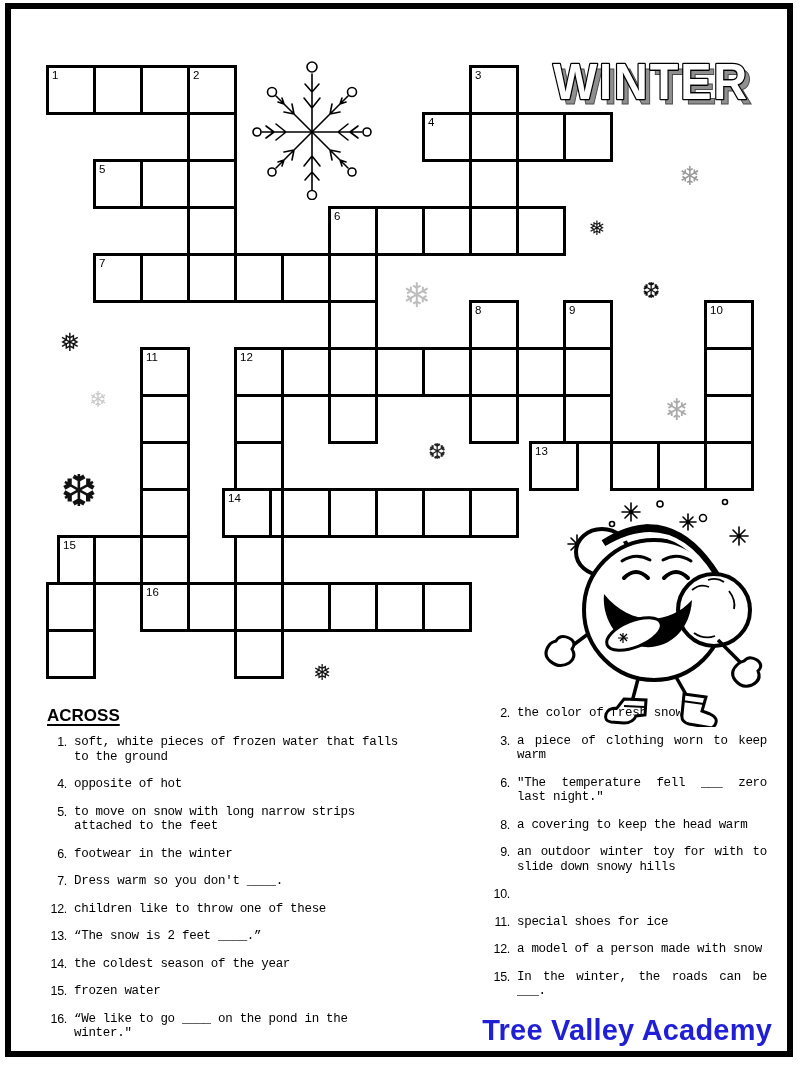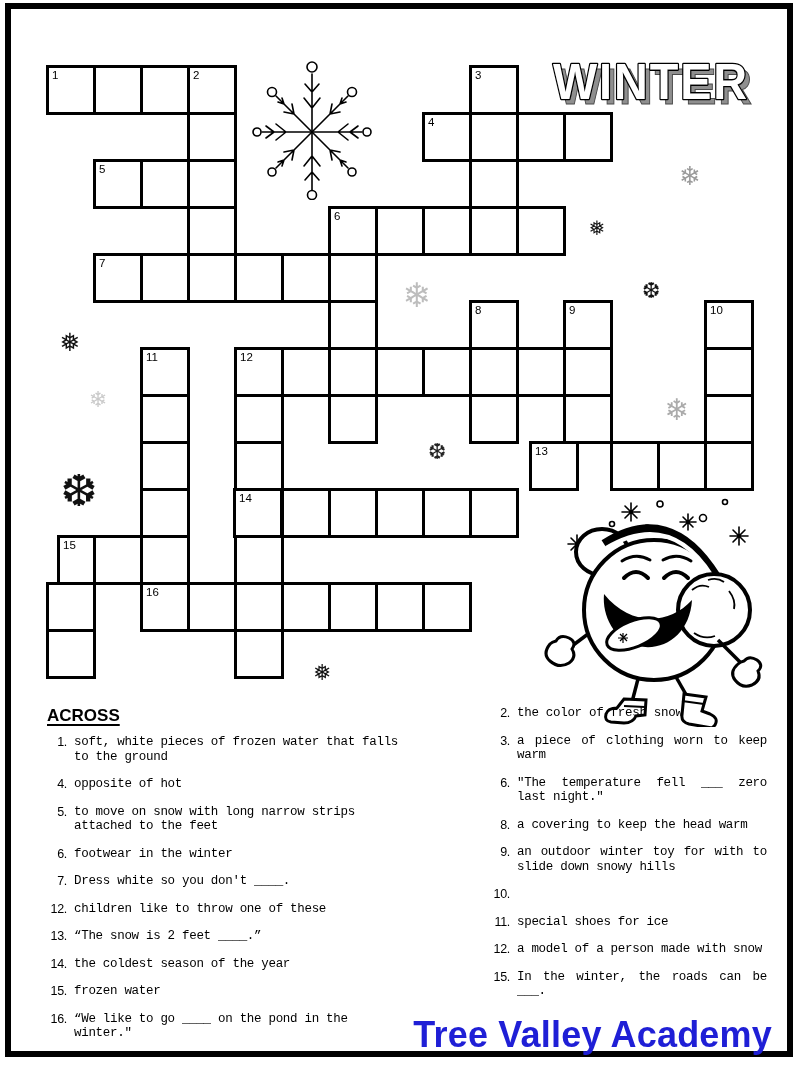--- a/index.html
+++ b/index.html
@@ -52,21 +52,21 @@
   .clues li{display:flex;margin-bottom:13px;line-height:14.5px;}
   .num{flex:none;text-align:right;}
   #across .num{width:20px;}
   #down .num{width:34px;}
   .txt{margin-left:7px;font-family:Liberation Mono, monospace;}
   #across .txt{max-width:336px;}
   #across li:nth-child(3) .txt{max-width:284px;}
   #down .txt{width:250px;text-align:justify;}
   
   .footer{
-    position:absolute;right:28px;top:1014px;font-size:36px;font-weight:bold;
+    position:absolute;right:28px;top:1014px;font-size:29px;font-weight:bold;
     letter-spacing:0.2px;
   }
 </style>
 </head>
 <body>
 
 <div class="frame"></div>
 
 <div id="grid">
     <div class="cell" style="left: 46px; top: 65px;">
@@ -141,21 +141,21 @@
     <div class="cell" style="left: 704px; top: 394px;"></div>
     <div class="cell" style="left: 140px; top: 441px;"></div>
     <div class="cell" style="left: 234px; top: 441px;"></div>
     <div class="cell" style="left: 529px; top: 441px;">
       <span class="cellnum">13</span>
     </div>
     <div class="cell" style="left: 610px; top: 441px;"></div>
     <div class="cell" style="left: 657px; top: 441px;"></div>
     <div class="cell" style="left: 704px; top: 441px;"></div>
     <div class="cell" style="left: 140px; top: 488px;"></div>
-    <div class="cell" style="left: 233px; top: 488px; padding-left: 28px;">
+    <div class="cell" style="left: 222px; top: 488px; padding-left: 28px;">
       <span class="cellnum">14</span>
     </div>
     <div class="cell" style="left: 281px; top: 488px;"></div>
     <div class="cell" style="left: 328px; top: 488px;"></div>
     <div class="cell" style="left: 375px; top: 488px;"></div>
     <div class="cell" style="left: 422px; top: 488px;"></div>
     <div class="cell" style="left: 469px; top: 488px;"></div>
     <div class="cell" style="left: 57px; top: 535px;">
       <span class="cellnum">15</span>
     </div>
@@ -276,21 +276,21 @@
       <li>
         <span class="num">5.</span>
         <span class="txt">to move on snow with long narrow strips attached to the feet</span>
       </li>
       <li>
         <span class="num">6.</span>
         <span class="txt">footwear in the winter</span>
       </li>
       <li>
         <span class="num">7.</span>
-        <span class="txt">Dress white so you don't ____.</span>
+        <span class="txt">Dress warm so you don't ____.</span>
       </li>
       <li>
         <span class="num">12.</span>
         <span class="txt">children like to throw one of these</span>
       </li>
       <li>
         <span class="num">13.</span>
         <span class="txt">“The snow is 2 feet ____.”</span>
       </li>
       <li>

